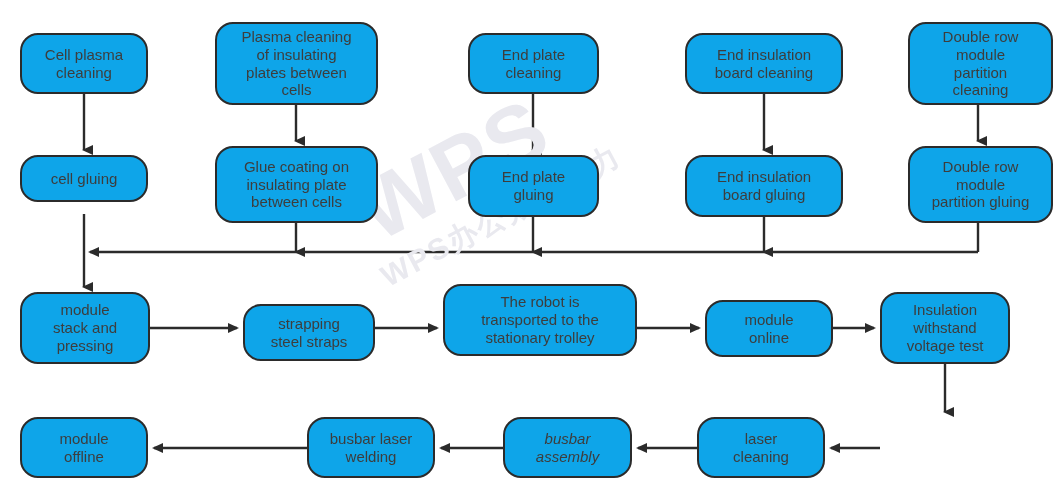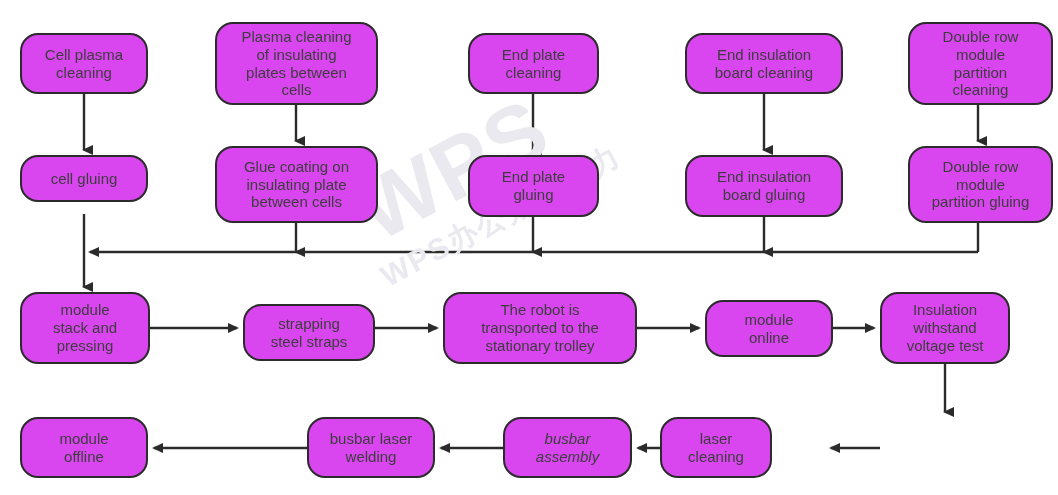--- a/index.html
+++ b/index.html
@@ -23,21 +23,21 @@
     left: 0;
     top: 0;
     width: 1058px;
     height: 495px;
   }
   .node {
     position: absolute;
     box-sizing: border-box;
     border: 2px solid #2b2b2b;
     border-radius: 18px;
-    background: #d946ef;
+    background: #0ea5e9;
     display: flex;
     align-items: center;
     justify-content: center;
     text-align: center;
     color: #3d3d3d;
     font-size: 15px;
     line-height: 1.18;
     padding: 2px 5px;
     z-index: 3;
   }
@@ -174,21 +174,21 @@
 
   <div class="node" style="left:20px;  top:292px; width:130px; height:72px;">
     <span class="node-label">module
 stack and
 pressing</span>
   </div>
   <div class="node" style="left:243px; top:304px; width:132px; height:57px;">
     <span class="node-label">strapping
 steel straps</span>
   </div>
-  <div class="node" style="left:443px; top:292px; width:194px; height:72px;">
+  <div class="node" style="left:443px; top:284px; width:194px; height:72px;">
     <span class="node-label">The robot is
 transported to the
 stationary trolley</span>
   </div>
   <div class="node" style="left:705px; top:300px; width:128px; height:57px;">
     <span class="node-label">module
 online</span>
   </div>
   <div class="node" style="left:880px; top:292px; width:130px; height:72px;">
     <span class="node-label">Insulation
@@ -201,18 +201,18 @@
 offline</span>
   </div>
   <div class="node" style="left:307px; top:417px; width:128px; height:61px;">
     <span class="node-label">busbar laser
 welding</span>
   </div>
   <div class="node" style="left:503px; top:417px; width:129px; height:61px;font-style:italic;">
     <span class="node-label">busbar
 assembly</span>
   </div>
-  <div class="node" style="left:660px; top:417px; width:112px; height:61px;">
+  <div class="node" style="left:697px; top:417px; width:128px; height:61px;">
     <span class="node-label">laser
 cleaning</span>
   </div>
 
 </div>
 
 </body></html>

